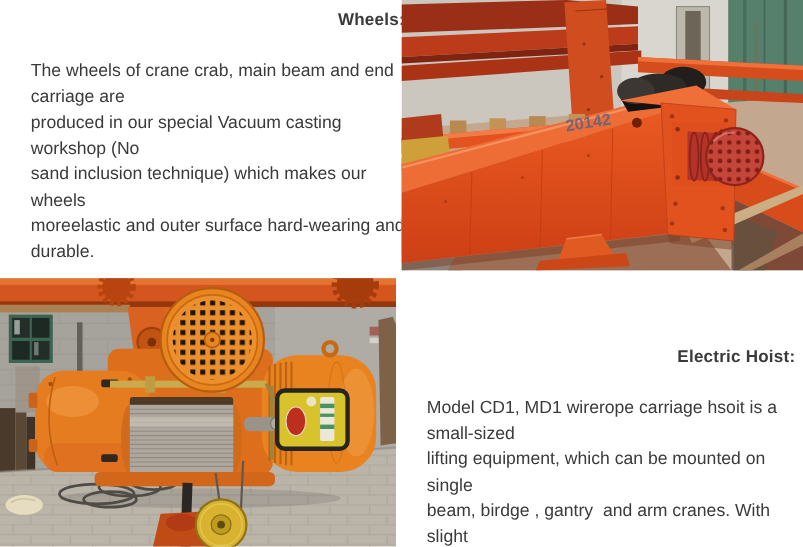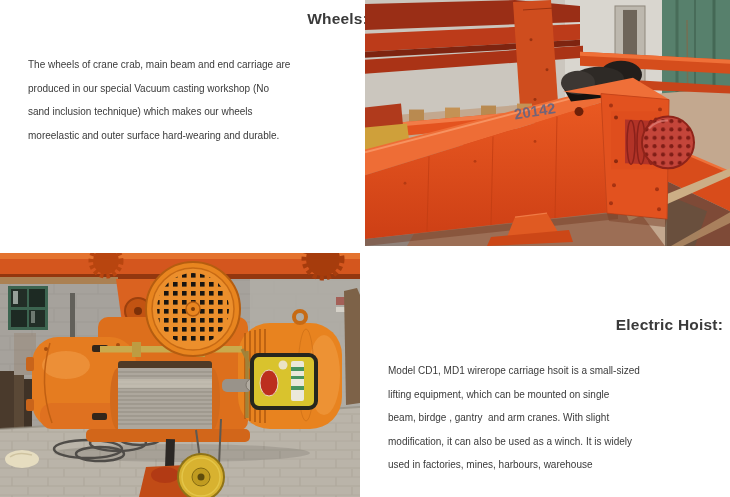--- a/index.html
+++ b/index.html
@@ -7,21 +7,21 @@
     width:730px;height:497px;position:relative;overflow:hidden;
     background:#ffffff;
     font-family:"Liberation Sans", sans-serif;
   }
   .text-block h2{
     margin:0;font-size:15.5px;font-weight:bold;color:var(--text-color,#3a3a3a);
     letter-spacing:.2px;
     text-align:right;
   }
   .text-block p{
-    margin:25px 0 0 0;font-size:10px;line-height:23.5px;
+    margin:25px 0 0 0;font-size:16px;line-height:23.5px;
     color:var(--text-color,#3a3a3a);white-space:pre-wrap;
   }
   .tl{position:absolute;left:28px;top:10px;width:340px}
   .br{position:absolute;left:388px;top:316px;width:335px}
   figure{margin:0;position:absolute;padding:0}
   .tr{left:365px;top:0;width:365px;height:246px}
   .bl{left:0;top:253px;width:360px;height:244px}
   figure svg{display:block;width:100%;height:100%}
 </style>
 </head>

